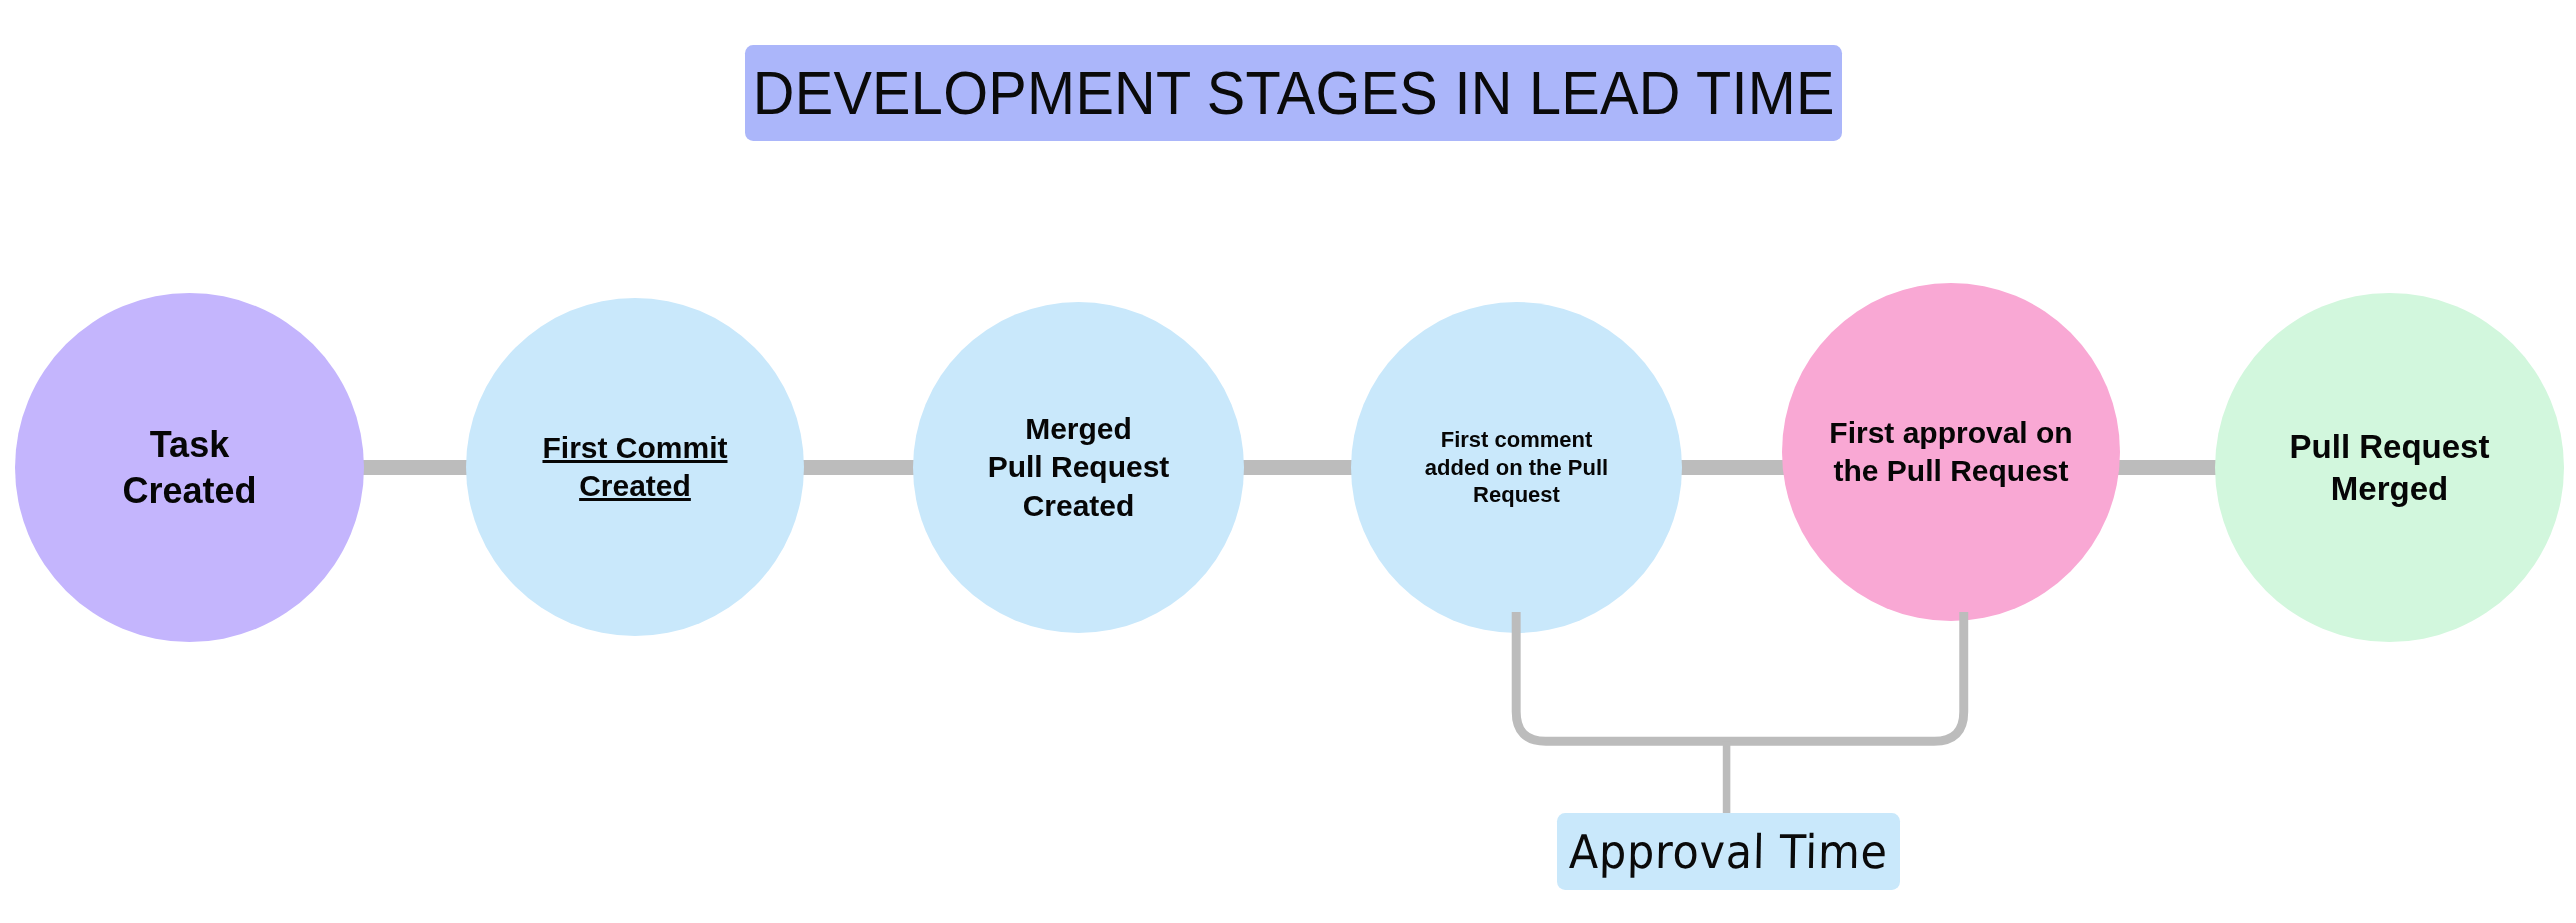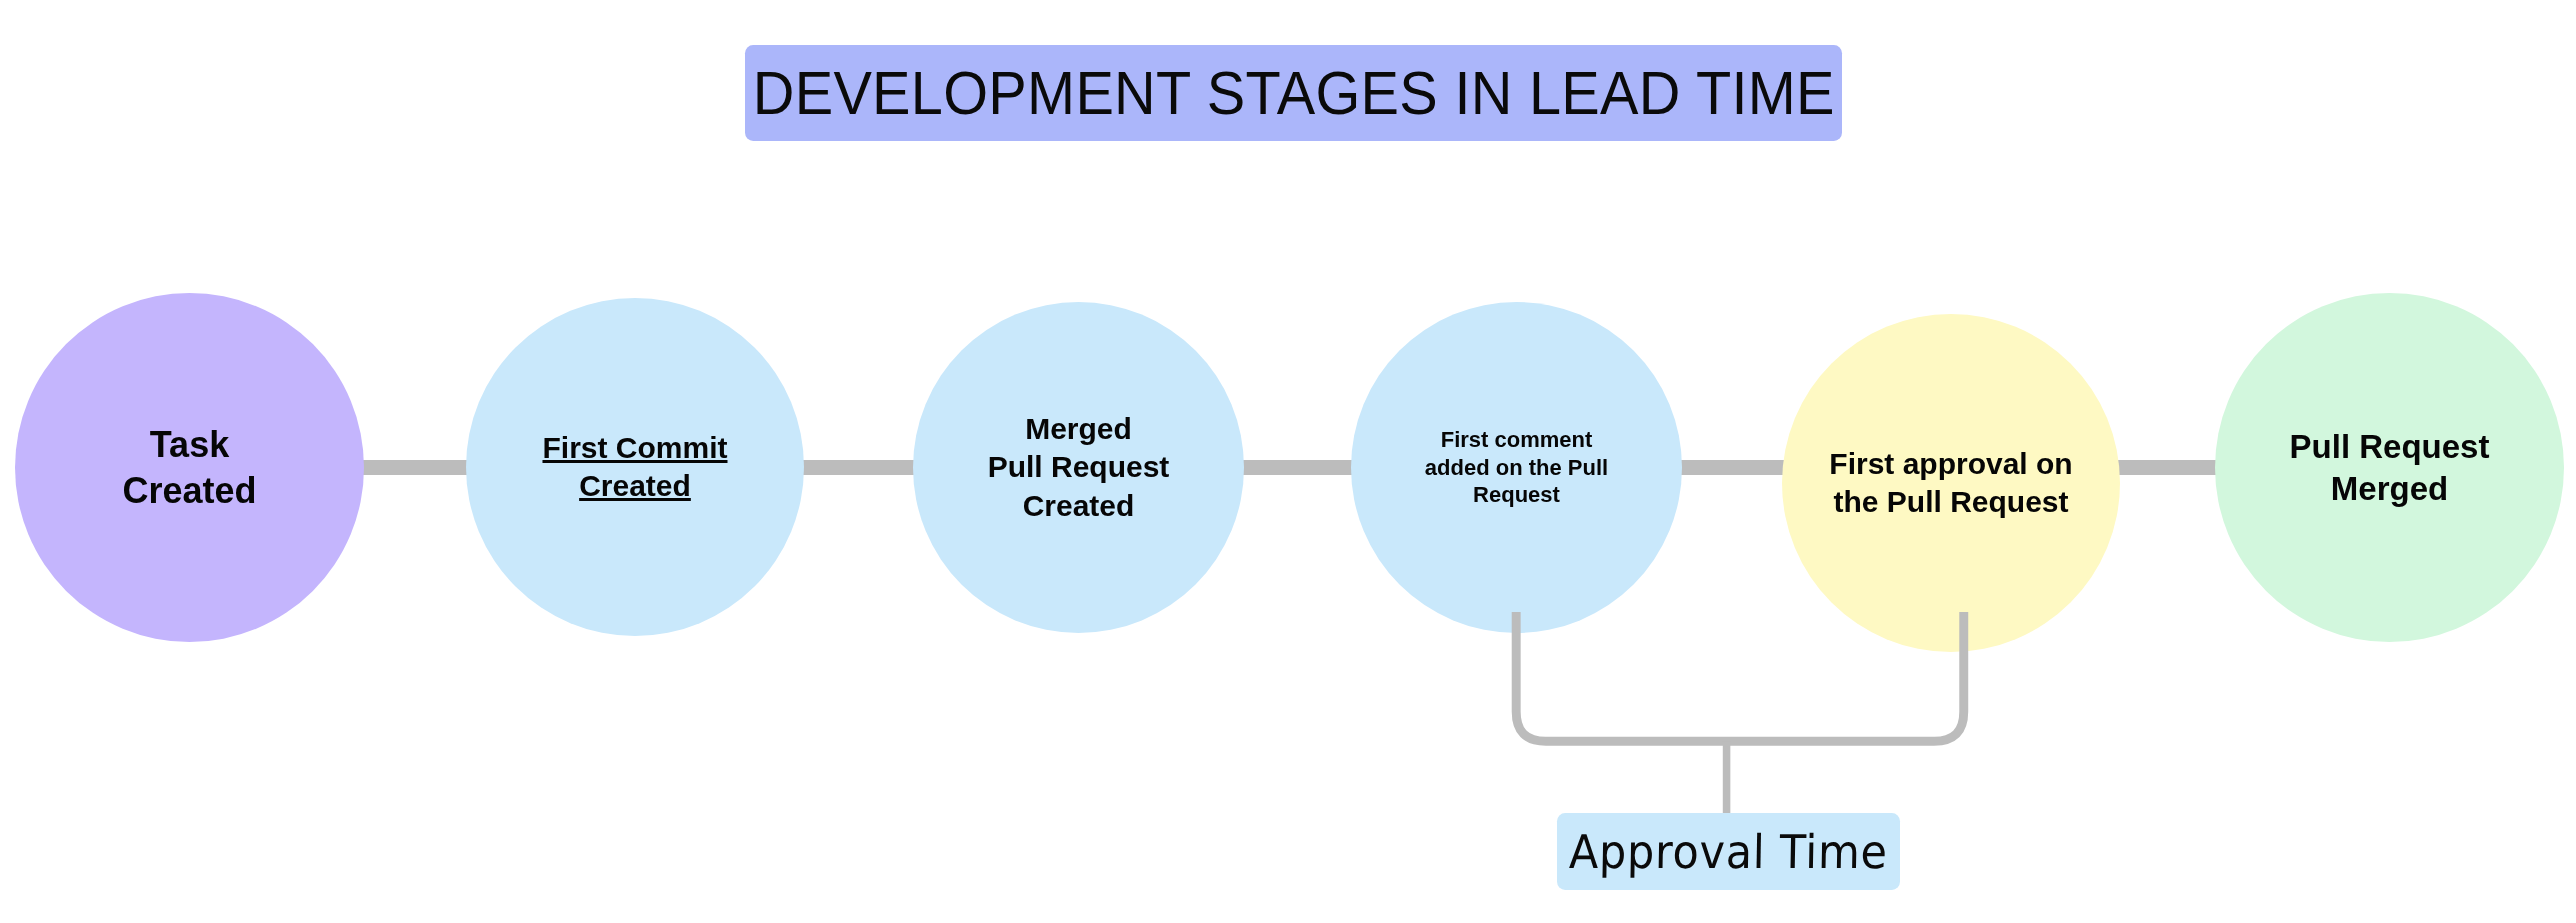--- a/index.html
+++ b/index.html
@@ -130,21 +130,21 @@
   <div class="stage" id="stage-2" style="left: 913px; top: 302px; width: 331px; height: 331px; background: rgb(201, 232, 251);">
     <span class="stage-label" style="font-size: 30px;">Merged
 Pull Request
 Created</span>
   </div>
   <div class="stage" id="stage-3" style="left: 1351px; top: 302px; width: 331px; height: 331px; background: rgb(201, 232, 251);">
     <span class="stage-label" style="font-size: 22px;">First comment
 added on the Pull
 Request</span>
   </div>
-  <div class="stage" id="stage-4" style="left: 1782px; top: 314px; width: 338px; height: 338px; background: #fef9c3;">
+  <div class="stage" id="stage-4" style="left: 1782px; top: 283px; width: 338px; height: 338px; background: #f9a8d4;">
     <span class="stage-label" style="font-size: 30px;">First approval on
 the Pull Request</span>
   </div>
   <div class="stage" id="stage-5" style="left: 2215px; top: 293px; width: 349px; height: 349px; background: rgb(210, 247, 221);">
     <span class="stage-label" style="font-size: 33px;">Pull Request
 Merged</span>
   </div>
 
   <svg id="bracket-svg" viewBox="0 0 800 330" xmlns="http://www.w3.org/2000/svg">
     <path id="bracket-path" d="M 57 10 L 57 155 Q 57 198 100 198 L 665 198 Q 708 198 708 155 L 708 10" fill="none" stroke="#bcbcbc" stroke-width="13" stroke-linecap="butt"></path>

